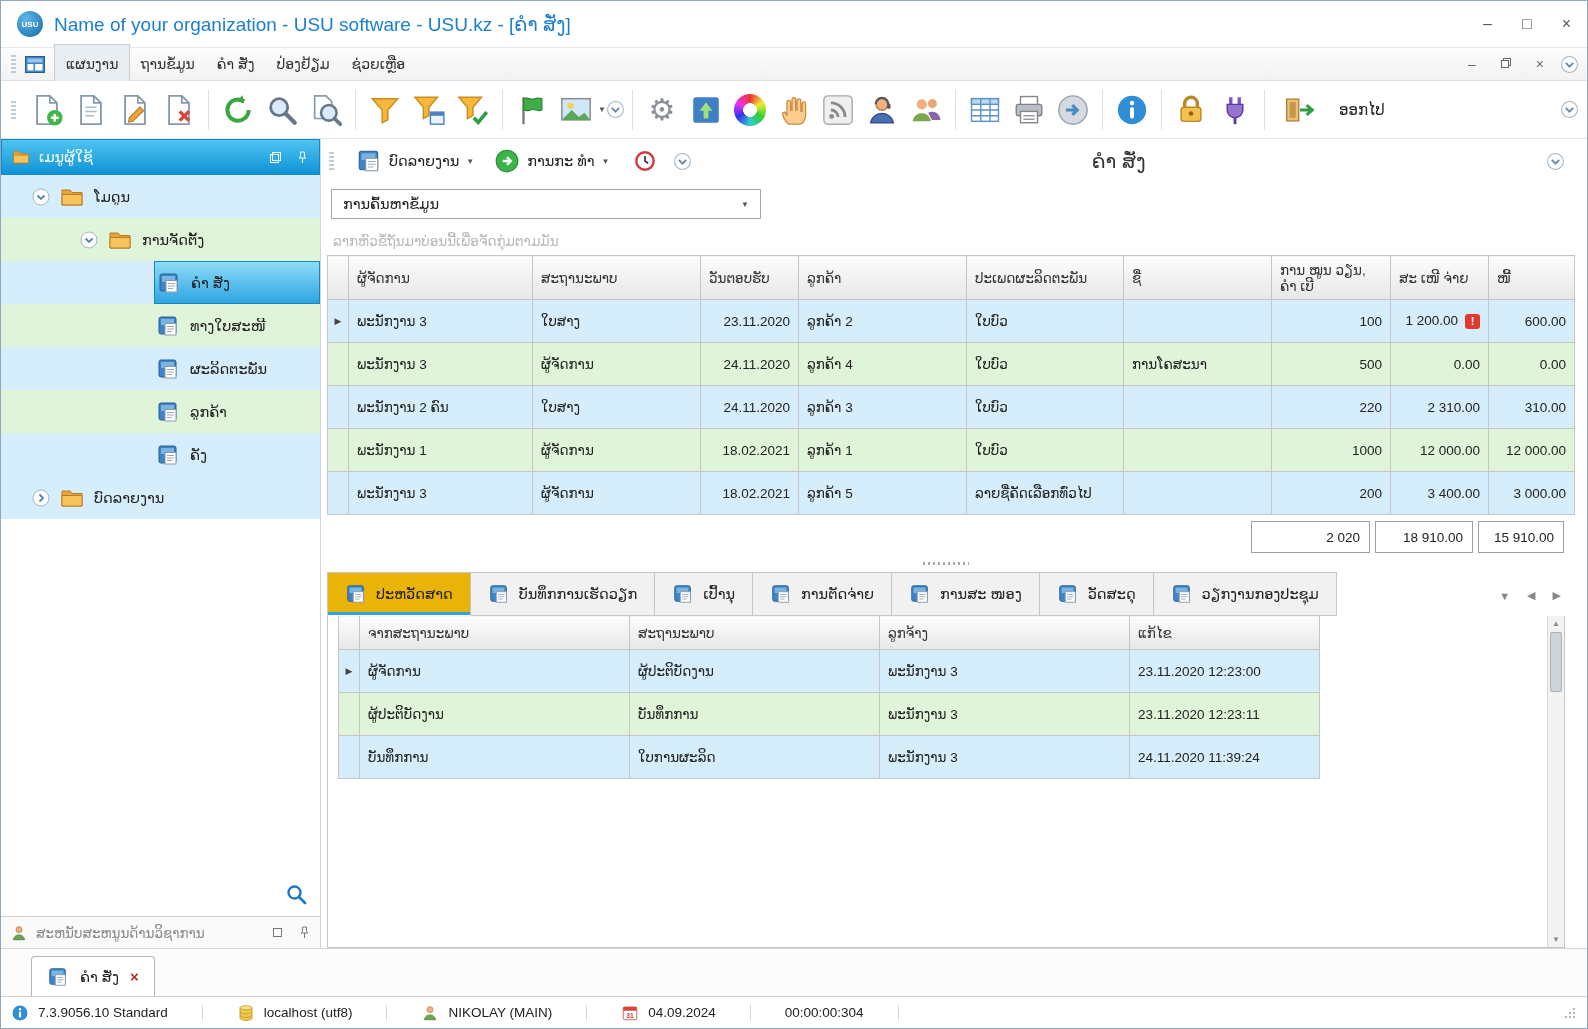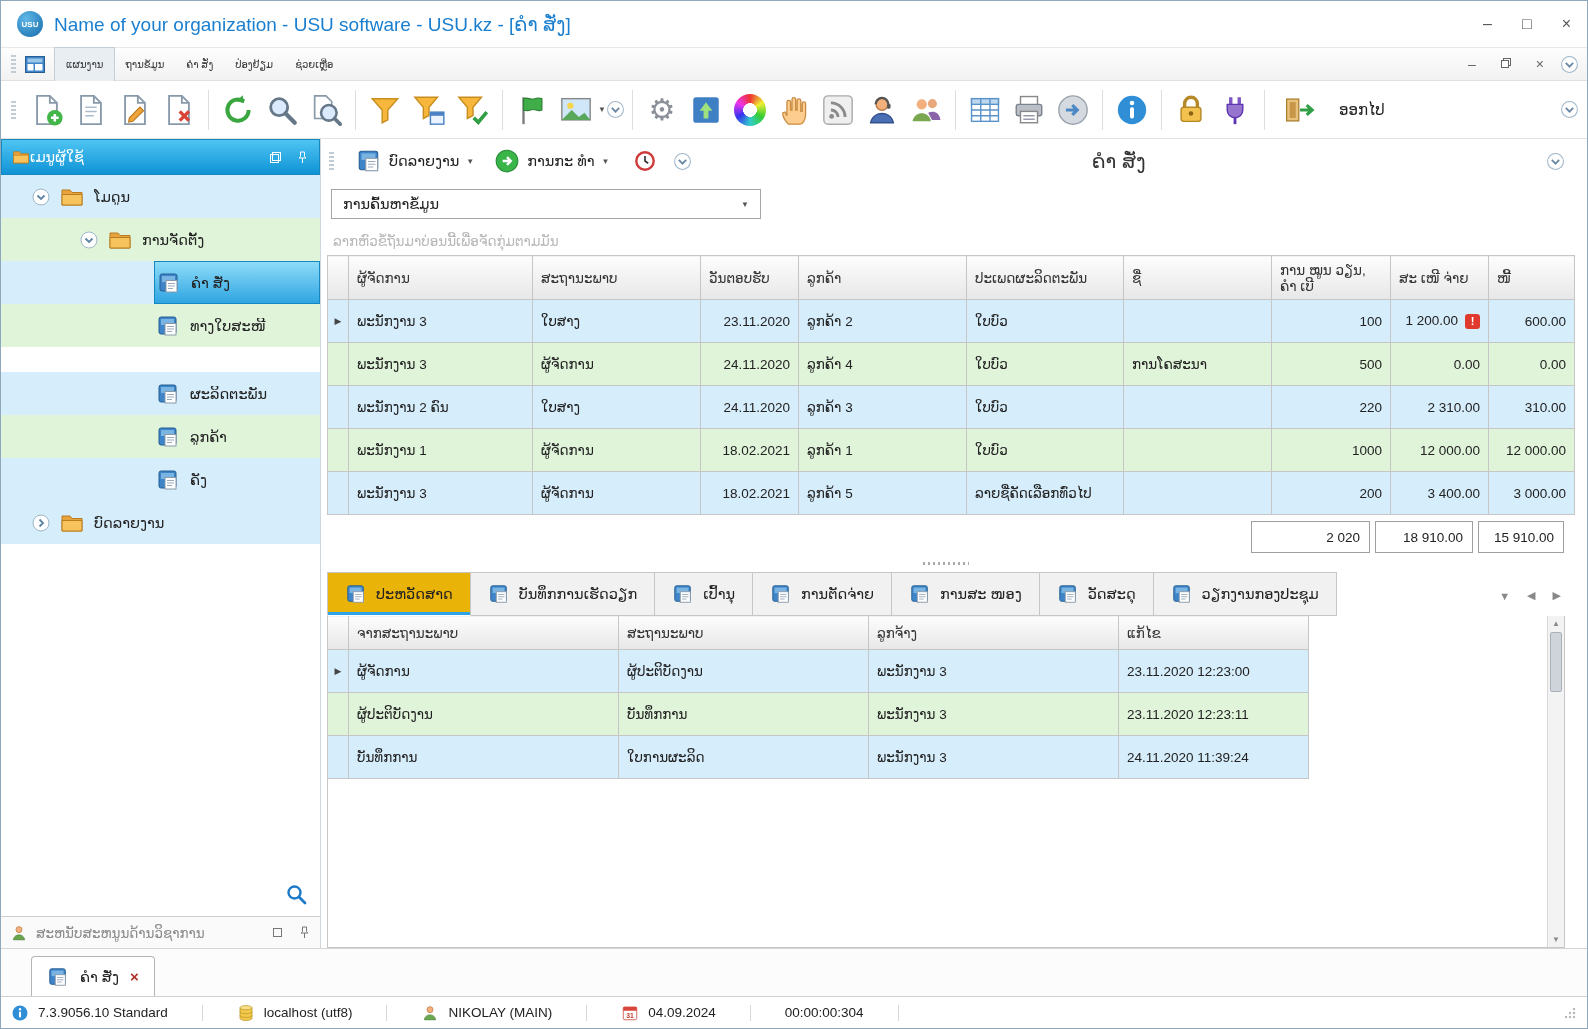--- a/index.html
+++ b/index.html
@@ -18,21 +18,21 @@
   .title-text { color:var(--title-blue,#1b7fd0); font-size:19px; white-space:nowrap; overflow:hidden; }
   .win-controls { margin-left:auto; display:flex; gap:30px; color:#555; font-size:16px; align-items:center; }
 
   
   .menubar { height:34px; flex:0 0 auto; background:linear-gradient(#fdfdfd,#f2f2f2);
              border-top:1px solid #e8e8e8; border-bottom:1px solid #e0e0e0;
              display:flex; align-items:center; padding:0 8px; }
   .grip { width:5px; height:18px; flex:0 0 auto;
           background:repeating-linear-gradient(to bottom,#c2ccd5 0 2px,transparent 2px 4px); margin:0 9px 0 2px; }
   .menu-win-icon { width:20px; height:17px; margin-right:10px; flex:0 0 auto; }
-  .menu-item { padding:11px 11px; font-size:10px; color:#333; white-space:nowrap; }
+  .menu-item { padding:11px 11px; font-size:14px; color:#333; white-space:nowrap; }
   .menu-item.focused { background:#e9eef3; outline:1px solid #c3ced9; }
   .mdi-controls { margin-left:auto; display:flex; gap:24px; align-items:center; color:#666; font-size:14px; margin-right:16px; }
   .round-btn { width:19px; height:19px; flex:0 0 auto; }
   .round-btn svg { width:19px; height:19px; display:block; }
 
   
   .toolbar { height:58px; flex:0 0 auto; background:#fff; border-bottom:1px solid #e2e2e2;
              display:flex; align-items:center; padding:0 8px; }
   .tb { width:44px; height:46px; display:flex; align-items:center; justify-content:center; flex:0 0 auto; }
   .tb svg { width:34px; height:34px; display:block; }
@@ -44,21 +44,21 @@
                  background:radial-gradient(circle,#fff 0 30%,rgba(255,255,255,0) 31%),
                             conic-gradient(#e33,#ee3,#3c3,#3cc,#33e,#e3e,#e33); }
   .exit-group { display:flex; align-items:center; gap:17px; padding:0 6px; font-size:15px; color:#222; white-space:nowrap; }
   .toolbar-right { margin-left:auto; display:flex; align-items:center; }
 
   
   .main { flex:1; display:flex; min-height:0; background:#fff; }
 
   .left-panel { width:320px; flex:0 0 auto; border-right:1px solid #cfd6dc; display:flex; flex-direction:column; min-height:0; }
   .panel-header { height:36px; flex:0 0 auto; background:linear-gradient(#4ec4f2,#0f93d6); border:1px solid #1787c0;
-                  display:flex; align-items:center; gap:0; padding:0 10px; color:#fff; font-size:14.5px; }
+                  display:flex; align-items:center; gap:9px; padding:0 10px; color:#fff; font-size:14.5px; }
   .panel-header .hdr-icon { width:18px; height:18px; }
   .panel-header .hdr-icon svg { width:18px; height:18px; display:block; }
   .ph-icons { margin-left:auto; display:flex; gap:14px; align-items:center; color:#fff; }
   .ph-icons svg { width:13px; height:13px; display:block; }
 
   .tree { flex:1; position:relative; overflow:hidden; background:#fff; }
   .tree-row { height:43px; display:flex; align-items:center; font-size:14.5px; color:#222; white-space:nowrap; }
   .stripe-blue  { background:var(--row-blue,#d8eefb); }
   .stripe-green { background:var(--row-green,#e0f4da); }
   .expander { width:20px; height:20px; flex:0 0 auto; margin-right:7px; }
@@ -118,21 +118,21 @@
 
   .tabstrip { flex:0 0 auto; height:46px; display:flex; align-items:flex-end; position:relative; }
   .tab { height:44px; display:flex; align-items:center; gap:9px; padding:0 17px; font-size:14.5px; color:#222;
          background:#f1f1f1; border:1px solid #c6c6c6; border-left:none; white-space:nowrap; }
   .tab:first-child { border-left:1px solid #c6c6c6; }
   .tab.active { background:#eab308; box-shadow:inset 0 -3px 0 var(--accent,#2da3e8); border-bottom-color:#fff; }
   .tab-icon { width:22px; height:22px; flex:0 0 auto; }
   .tab-icon svg { width:22px; height:22px; display:block; }
   .tab-ctrl { margin-left:auto; display:flex; gap:17px; align-items:center; color:#888; font-size:11px; padding:0 4px 14px 8px; }
 
-  .detail-wrap { flex:1; min-height:0; position:relative; border:1px solid #c6c6c6; border-top:none; background:#fff; overflow:hidden; }
+  .detail-wrap { flex:1; min-height:0; position:relative; border:1px solid #c6c6c6; border-top:none; background:#fff; overflow:hidden;padding-left:11px; }
   #detail-grid { margin:-1px 0 0 -1px; }
   .vscroll { position:absolute; top:0; right:0; bottom:0; width:17px; background:#f3f3f3; border-left:1px solid #d8d8d8;
              display:flex; flex-direction:column; align-items:center; justify-content:space-between;
              font-size:8px; color:#8a8a8a; padding:3px 0; }
   .vthumb { position:absolute; top:16px; right:2px; width:12px; height:60px; background:#cfd4da;
             border:1px solid #a9b2bb; border-radius:2px; }
 
   
   .docbar { height:48px; flex:0 0 auto; border-top:1px solid #d5d5d5; background:#fcfcfc;
             display:flex; align-items:flex-end; padding:0 0 0 30px; }
@@ -484,21 +484,21 @@
                 <svg viewBox="0 0 24 24">
                   <rect x="3" y="3" width="17" height="17" rx="2" fill="#3d85c8" stroke="#275e92"></rect>
                   <rect x="5" y="5" width="13" height="6" fill="#7ab4e2"></rect>
                   <rect x="9" y="9.5" width="11" height="11.5" fill="#fff" stroke="#8899aa"></rect>
                   <path d="M11 12.5h7M11 15h7M11 17.5h5" stroke="#99aabb" fill="none"></path>
                 </svg>
               </span>
               <span class="tree-label">ທາງໃບສະໜີ</span>
             </span>
           </div>
-          <div class="tree-row stripe-blue" style="padding-left: 126px; margin-top: 25px;">
+          <div class="tree-row stripe-blue" style="padding-left: 126px;">
             <span class="expander spacer"></span>
             <span class="tree-wrap">
               <span class="tree-icon">
                 <svg viewBox="0 0 24 24">
                   <rect x="3" y="3" width="17" height="17" rx="2" fill="#3d85c8" stroke="#275e92"></rect>
                   <rect x="5" y="5" width="13" height="6" fill="#7ab4e2"></rect>
                   <rect x="9" y="9.5" width="11" height="11.5" fill="#fff" stroke="#8899aa"></rect>
                   <path d="M11 12.5h7M11 15h7M11 17.5h5" stroke="#99aabb" fill="none"></path>
                 </svg>
               </span>

